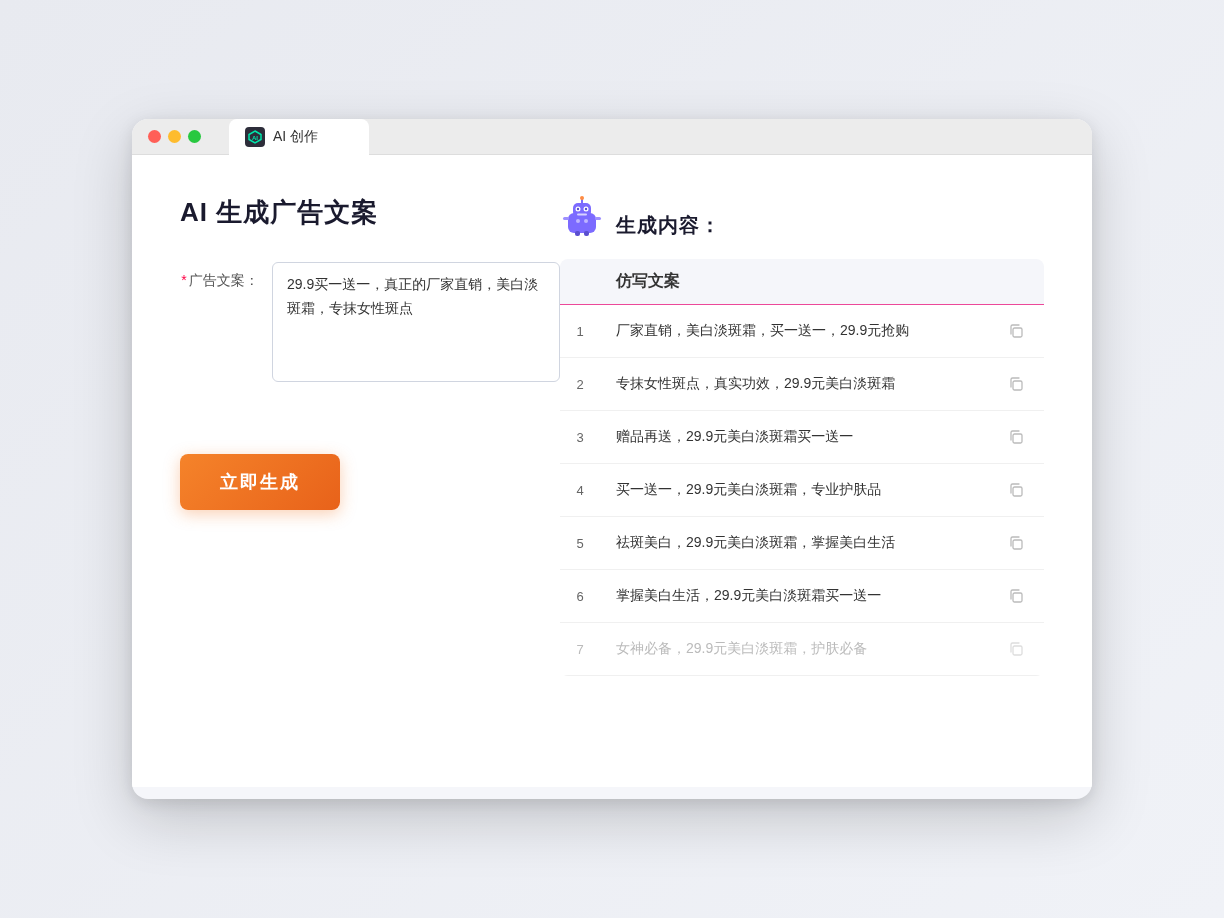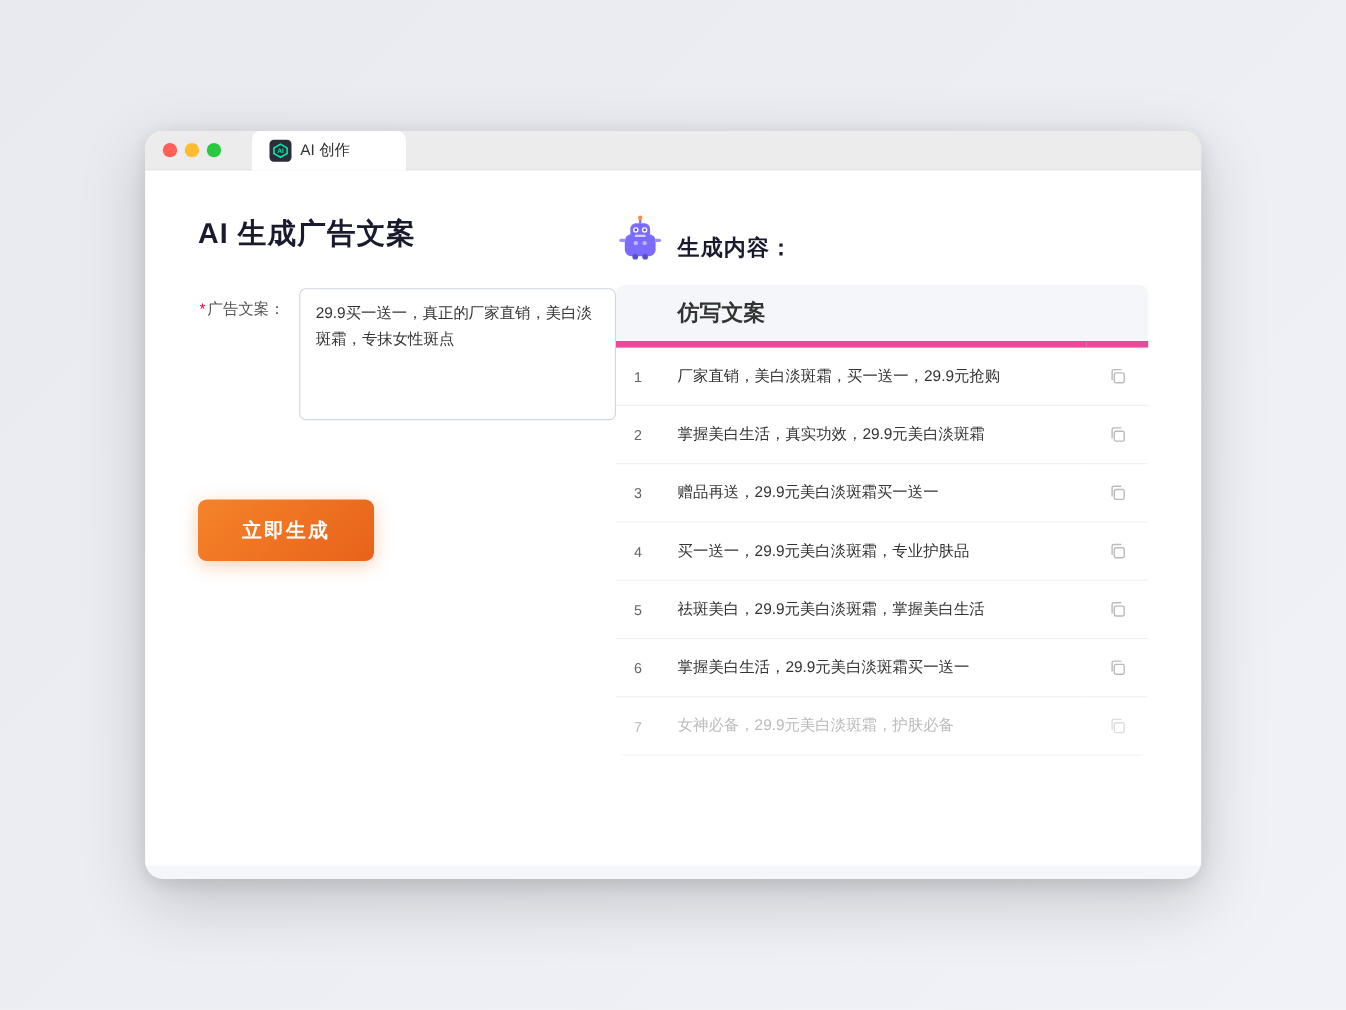--- a/index.html
+++ b/index.html
@@ -189,25 +189,25 @@
       border-radius: 8px;
       overflow: hidden;
     }
 
     .table-header-row {
       background: #f5f6fa;
     }
 
     .table-header-cell {
       padding: 12px 16px;
-      font-size: 20px;
+      font-size: 16px;
       font-weight: 600;
       color: #333;
       text-align: left;
-      border-bottom: 6px solid #ec4899;
+      border-bottom: 1px solid #ec4899;
     }
 
     .table-header-cell.num-col {
       width: 40px;
       text-align: center;
       color: #999;
     }
 
     .table-row {
       border-bottom: 1px solid #f0f0f0;
@@ -341,21 +341,21 @@
               <td class="table-cell">厂家直销，美白淡斑霜，买一送一，29.9元抢购</td>
               <td class="table-cell copy-cell"><button class="copy-icon-btn">
                   <svg width="16" height="16" viewBox="0 0 16 16" fill="none" xmlns="http://www.w3.org/2000/svg">
       <rect x="5" y="5" width="9" height="9" rx="1.5" stroke="currentColor" stroke-width="1.3"></rect>
       <path d="M3 11V3.5A1.5 1.5 0 014.5 2H11" stroke="currentColor" stroke-width="1.3" stroke-linecap="round"></path>
     </svg>
                 </button></td>
             </tr>
             <tr class="table-row">
               <td class="table-cell num-cell">2</td>
-              <td class="table-cell">掌握美白生活，真实功效，29.9元美白淡斑霜</td>
+              <td class="table-cell">专抹女性斑点，真实功效，29.9元美白淡斑霜</td>
               <td class="table-cell copy-cell"><button class="copy-icon-btn">
                   <svg width="16" height="16" viewBox="0 0 16 16" fill="none" xmlns="http://www.w3.org/2000/svg">
       <rect x="5" y="5" width="9" height="9" rx="1.5" stroke="currentColor" stroke-width="1.3"></rect>
       <path d="M3 11V3.5A1.5 1.5 0 014.5 2H11" stroke="currentColor" stroke-width="1.3" stroke-linecap="round"></path>
     </svg>
                 </button></td>
             </tr>
             <tr class="table-row">
               <td class="table-cell num-cell">3</td>
               <td class="table-cell">赠品再送，29.9元美白淡斑霜买一送一</td>

